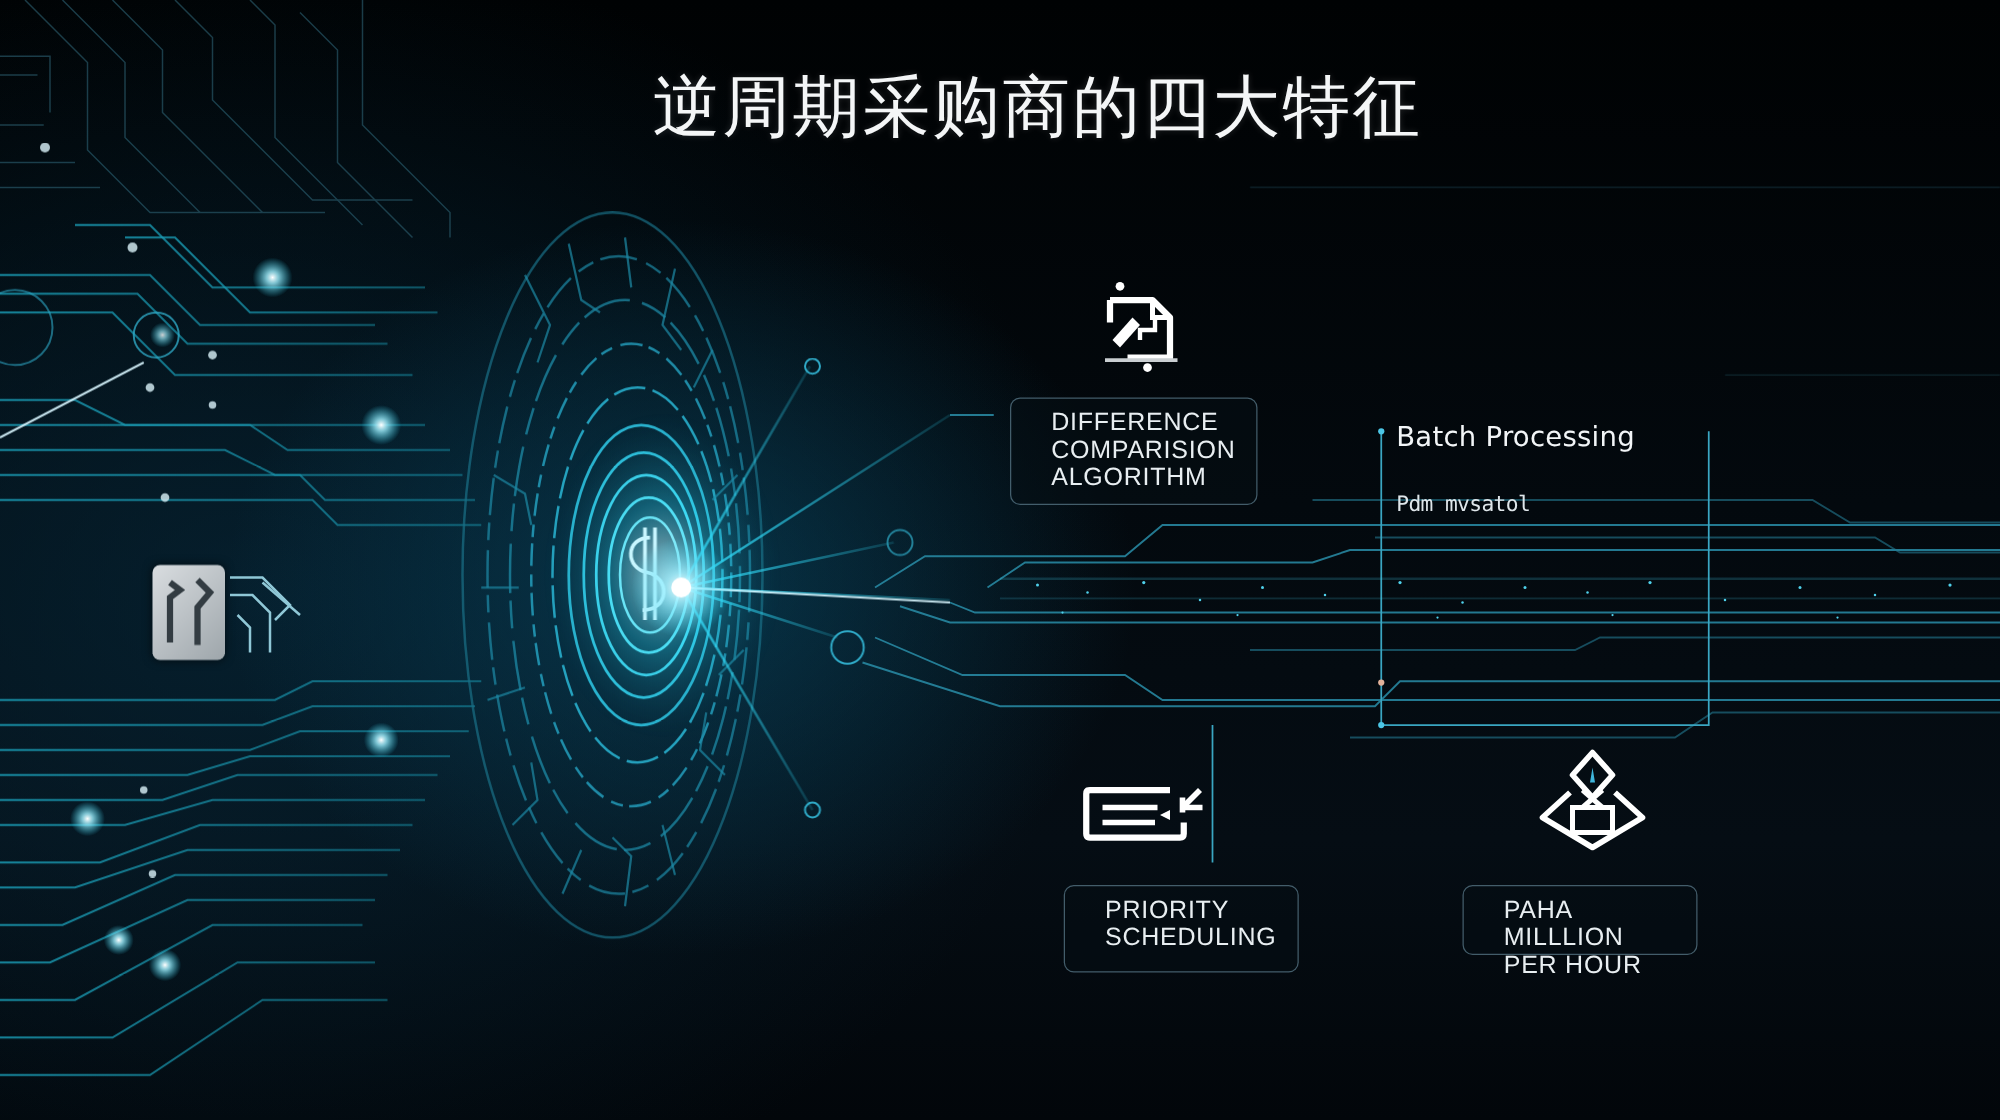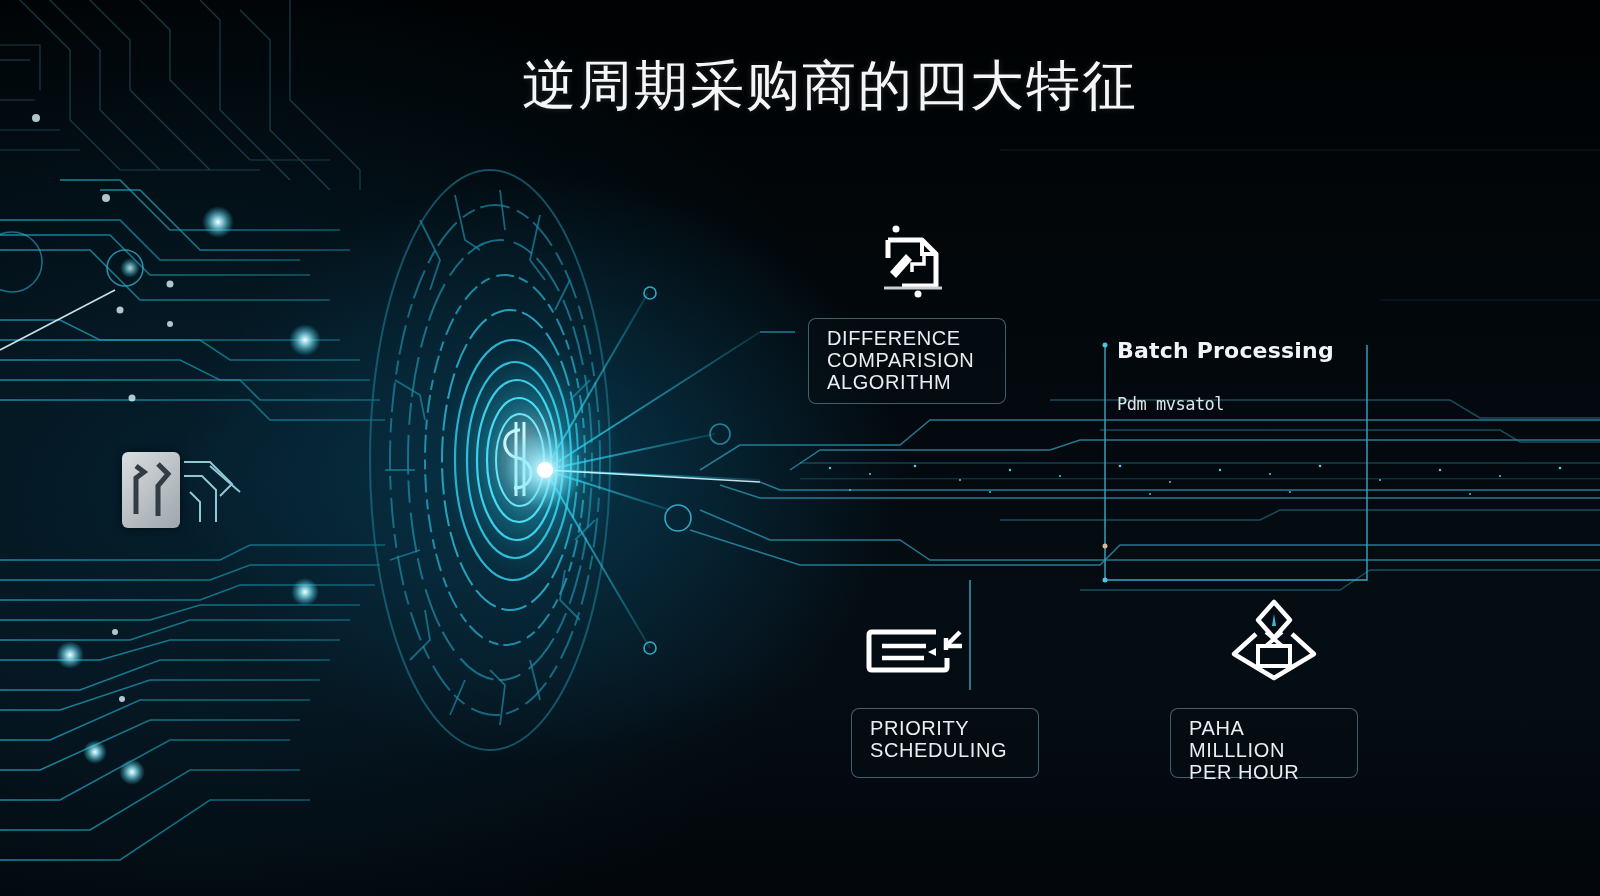--- a/index.html
+++ b/index.html
@@ -16,26 +16,26 @@
     .title {
       position: absolute; left: 522px; top: 50px; width: 590px;
       color: #f4f6f7; font-size: 54px; font-weight: 400; letter-spacing: 2px;
       white-space: nowrap; text-shadow: 0 0 6px rgba(255,255,255,0.15);
     }
     .feature-box {
       position: absolute; border: 1.5px solid rgba(120,160,180,0.55);
       border-radius: 8px; background: rgba(6,14,20,0.55);
       color: #e8eef1; font-family: "Liberation Sans", "DejaVu Sans", sans-serif;
       font-size: 20px; line-height: 22px; letter-spacing: 0.6px;
-      padding: 8px 18px; text-transform: uppercase;
+      padding: 8px 32px; text-transform: uppercase;
     }
     .feature-box span { display: block; }
     .batch-title {
       position: absolute; left: 1117px; top: 338px;
-      color: #f2f5f7; font-size: 22px; font-weight: 700;
+      color: #f2f5f7; font-size: 22px; font-weight: 400;
       font-family: "DejaVu Sans", sans-serif; letter-spacing: 0.2px;
     }
     .batch-sub {
       position: absolute; left: 1117px; top: 366px;
       color: #dfe6ea; font-size: 17px; font-family: "DejaVu Sans Mono", monospace;
       letter-spacing: -0.5px;
       margin-top: 28px;
     }
     .icon { position: absolute; }
     .logo-chip {
@@ -310,18 +310,18 @@
   </div>
 
   <svg class="icon" style="left:1228px;top:596px" width="92" height="92" viewBox="0 0 92 92">
     <path d="M46 6 L62 24 L46 42 L30 24 Z" stroke="#fff" stroke-width="4.5" fill="none" stroke-linejoin="round"></path>
     <path d="M46 18 L48 30 L44 30 Z" fill="#3fb6dc"></path>
     <path d="M38 36 L54 50" stroke="#fff" stroke-width="4"></path>
     <path d="M54 36 L38 50" stroke="#fff" stroke-width="4"></path>
     <path d="M28 38 L6 58 L46 82 L86 58 L64 38" stroke="#fff" stroke-width="4.5" fill="none" stroke-linejoin="round"></path>
     <rect x="30" y="50" width="32" height="20" stroke="#fff" stroke-width="4" fill="none"></rect>
   </svg>
-  <div class="feature-box" style="left:1170px;top:708px;width:188px;height:70px;">
+  <div class="feature-box" style="left:1170px;top:708px;width:188px;height:56px;">
     <span>PAHA MILLLION</span>
     <span>PER HOUR</span>
   </div>
 
 </div>
 
 </body></html>

